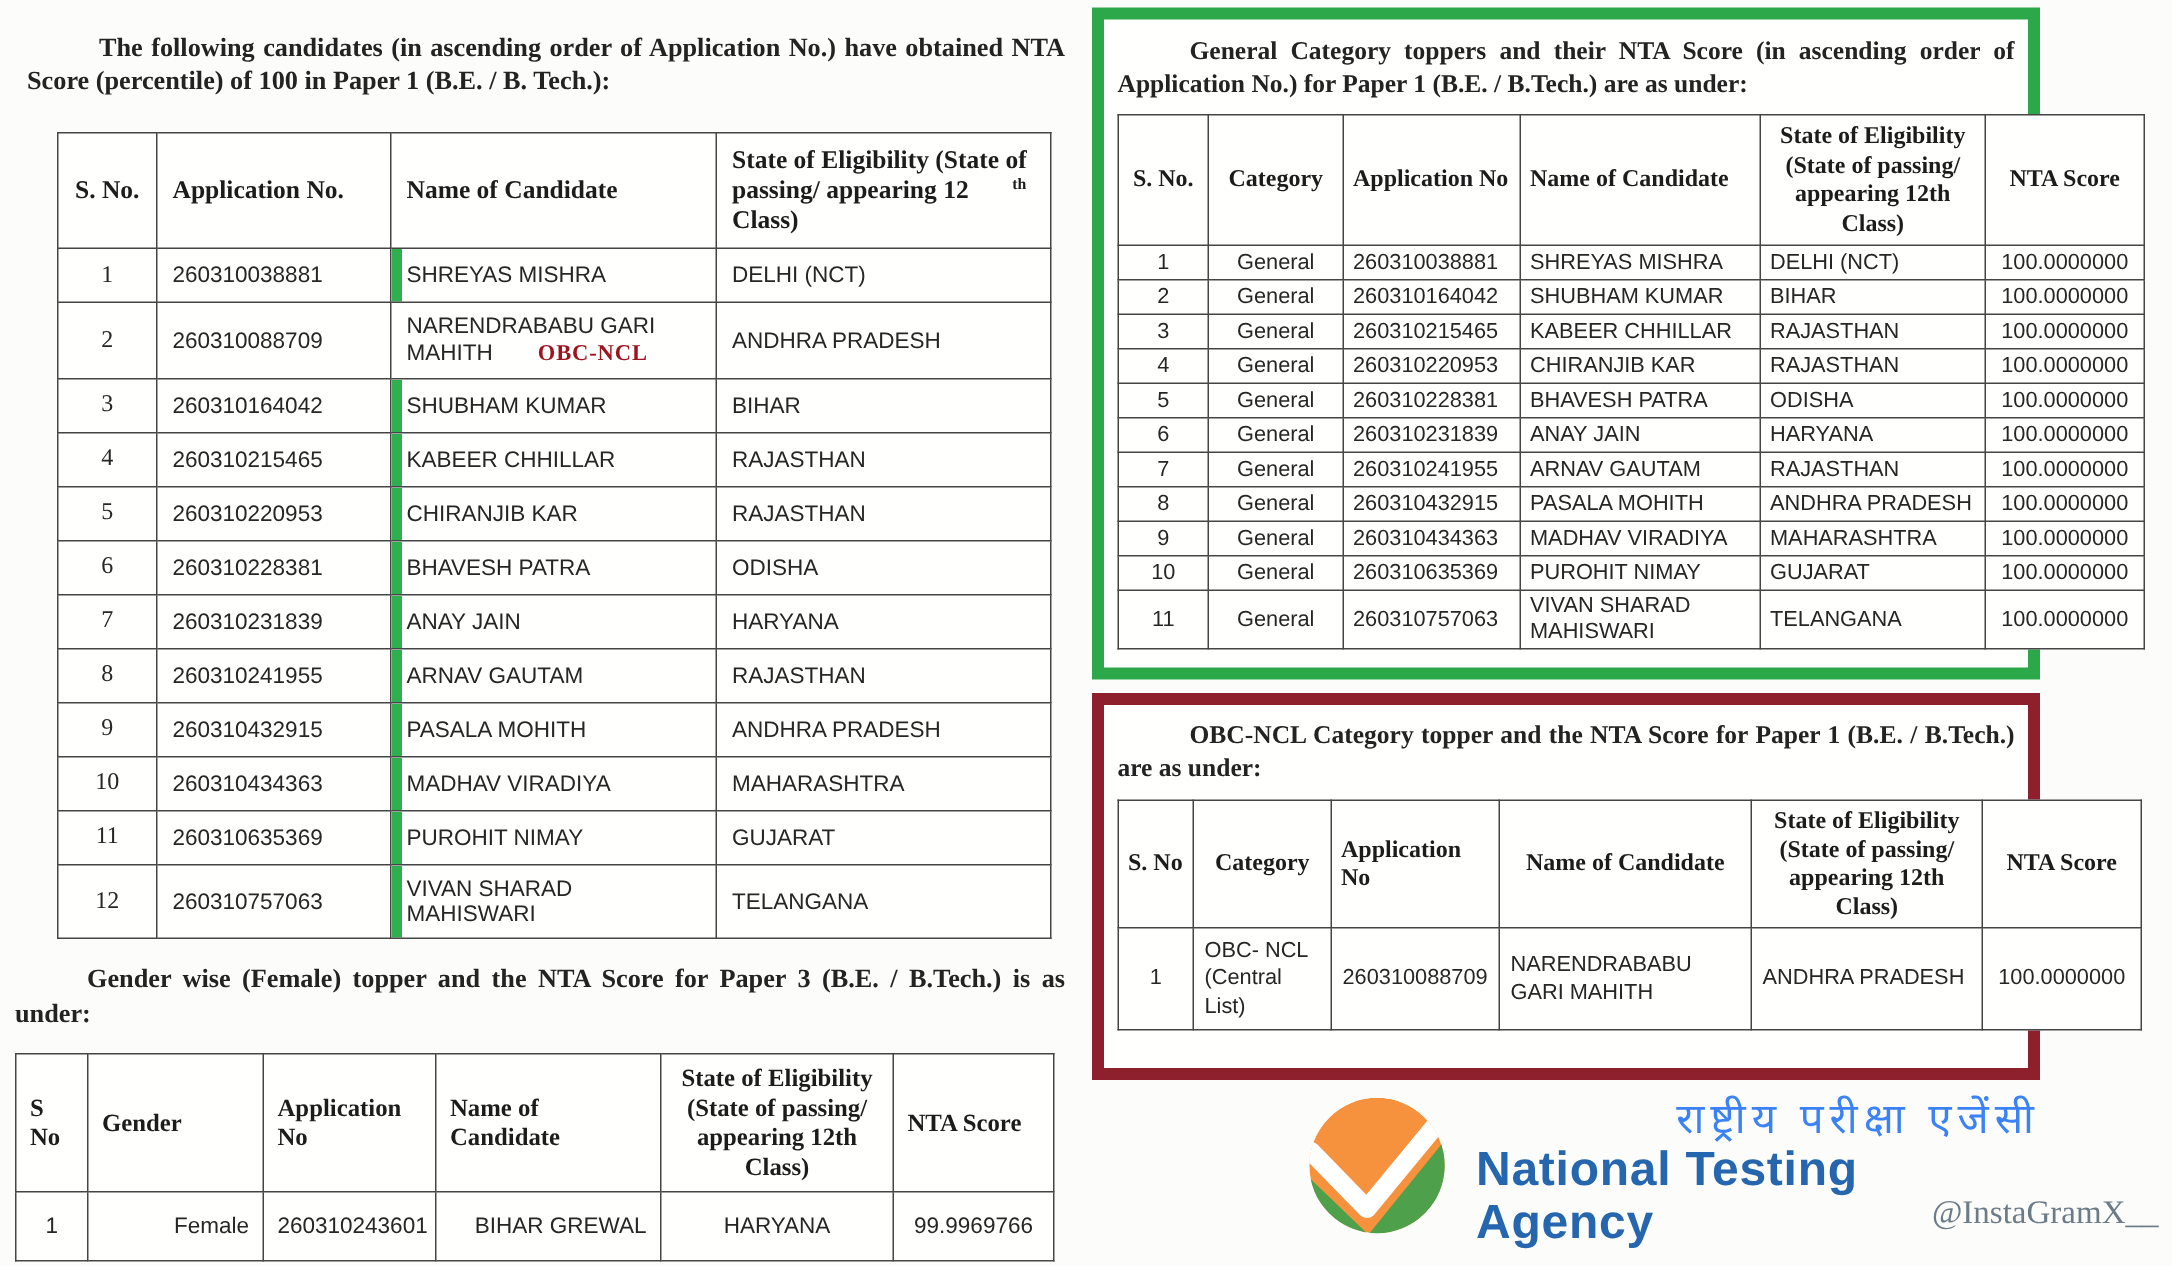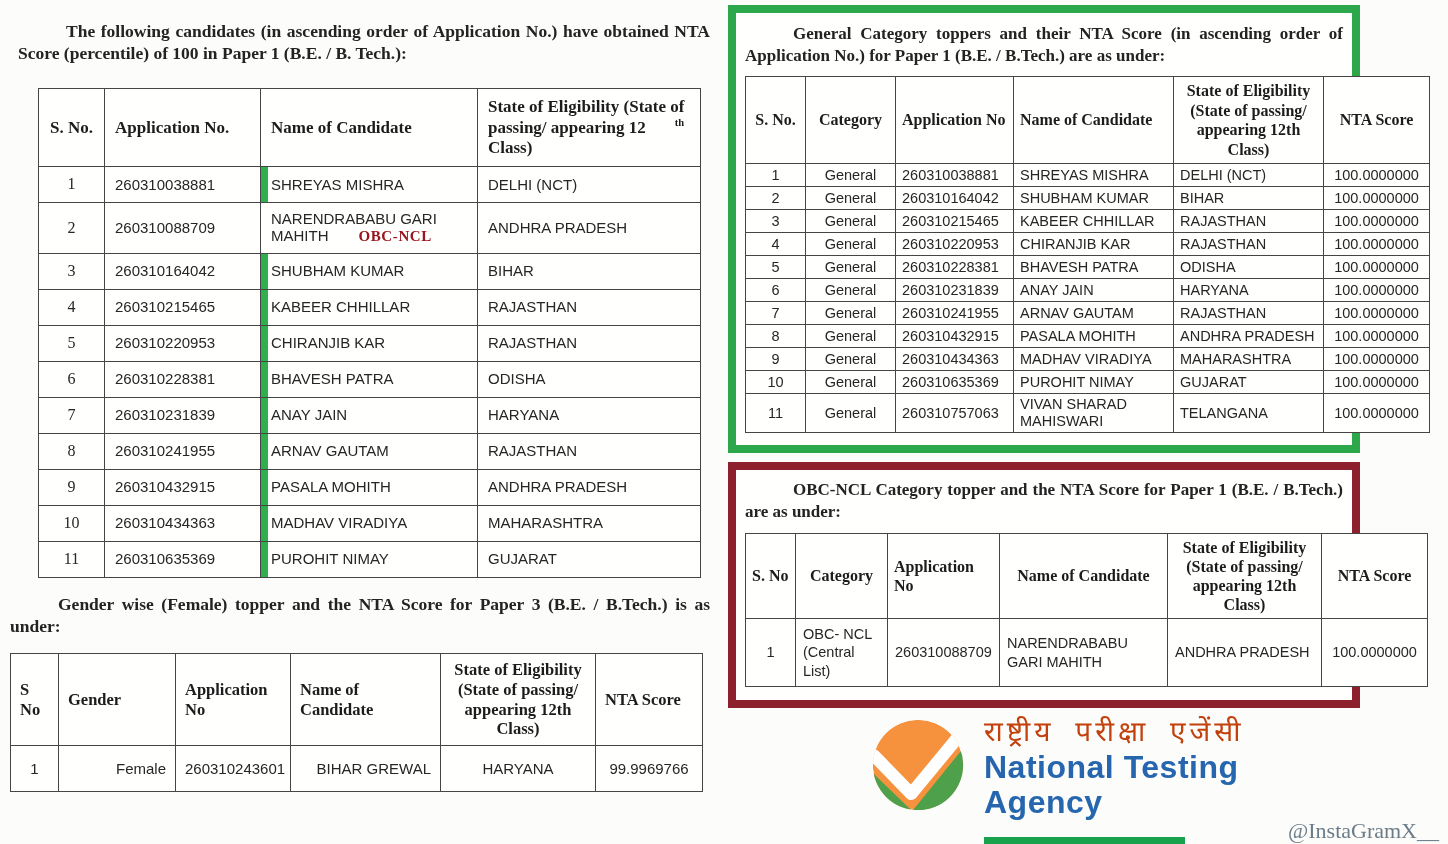--- a/index.html
+++ b/index.html
@@ -57,21 +57,21 @@
   .tbl-female th { font-size:16.5px; text-align:left; padding:6px 9px; line-height:1.2; }
   .tbl-female th:nth-child(5) { text-align:center; }
   .tbl-female td { font-size:15px; padding:14px 9px;text-align:right; }
   .tbl-female td:nth-child(1) { text-align:center; }
   .tbl-female td:nth-child(5),
   .tbl-female td:nth-child(6) { text-align:center; }
 
   
   .box { background:#fffffe; }
   .box-general { border:8px solid #2ca84b; padding:10px 9px 12px 9px; }
-  .box-obc     { border:8px solid #8e1f2c; padding:9px 9px 13px 9px; margin-top:9px; }
+  .box-obc     { border:8px solid #8e1f2c; padding:9px 9px 25px 9px; margin-top:9px; }
   .box .para { font-size:17px; }
 
   
   .tbl-general { margin-top:10px; width:684px; }
   .tbl-general th { font-size:16px; text-align:center; padding:4px 6px; line-height:1.22; }
   .tbl-general th:nth-child(3), .tbl-general th:nth-child(4) { text-align:left; }
   .tbl-general td { font-size:14.5px; padding:2px 6px; height:23px; line-height:1.18; }
   .tbl-general td:nth-child(1), .tbl-general td:nth-child(2) { text-align:center; }
   .tbl-general td:nth-child(6) { text-align:center; }
 
@@ -81,25 +81,26 @@
   .tbl-obc th:nth-child(1), .tbl-obc th:nth-child(3) { text-align:left; }
   .tbl-obc td { font-size:14.5px; padding:6px 7px; line-height:1.25; }
   .tbl-obc td:nth-child(1) { text-align:center; }
   .tbl-obc td:nth-child(6) { text-align:center; }
 
   
   .nta-row { margin-top:9px; margin-left:142px; display:flex; align-items:flex-start; }
   .nta-mark { width:96px; height:96px; flex:0 0 auto; }
   .nta-text { margin-left:18px; padding-top:2px; }
   .nta-hindi {
-    font-family:Liberation Mono, monospace;
+    font-family:Liberation Sans, sans-serif;
     font-size:28px;
-    color:#c2410c;
+    color:#3b82f6;
     letter-spacing:4px;
     line-height:1.1;
+    text-align:right;
   }
   .nta-eng {
     font-family:"Liberation Sans", sans-serif;
     font-weight:bold;
     font-size:32px;
     color:#2566ae;
     line-height:1.12;
     letter-spacing:.5px;
   }
   .nta-badge {
@@ -111,21 +112,21 @@
     font-weight:bold;
     font-style:italic;
     font-size:14.5px;
     padding:21px 11px 4px 9px;
   }
 
   
   .watermark {
     position:absolute;
     right:9px;
-    top:818px;
+    top:795px;
     font-family:"Liberation Serif", serif;
     font-size:22px;
     color:#6b7c88;
   }
 </style>
 </head>
 <body>
 
 <div class="col-left">
 
@@ -205,20 +206,26 @@
           <td>10</td>
           <td>260310434363</td>
           <td class="green-marker">MADHAV VIRADIYA</td>
           <td>MAHARASHTRA</td>
         </tr>
         <tr>
           <td>11</td>
           <td>260310635369</td>
           <td class="green-marker">PUROHIT NIMAY</td>
           <td>GUJARAT</td>
+        </tr>
+        <tr>
+          <td>12</td>
+          <td>260310757063</td>
+          <td class="green-marker">VIVAN SHARAD MAHISWARI</td>
+          <td>TELANGANA</td>
         </tr>
       </tbody>
   </table>
 
   <p class="para indent intro-female">Gender wise (Female) topper and the NTA Score for Paper 3 (B.E. / B.Tech.) is as under:</p>
 
   <table class="tbl-female">
     <colgroup>
         <col style="width:48px">
         <col style="width:117px">

